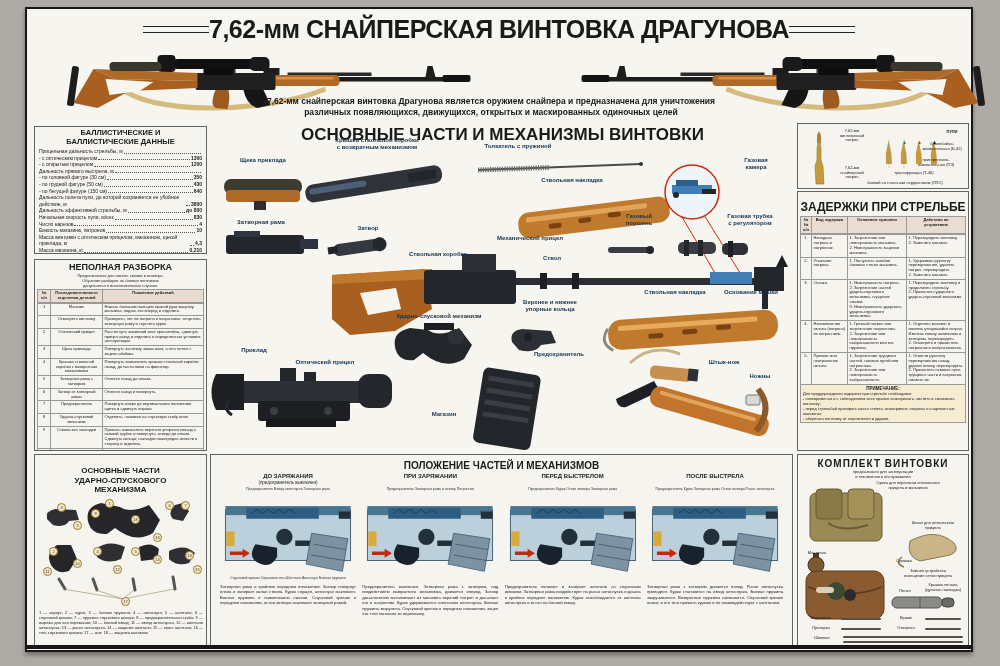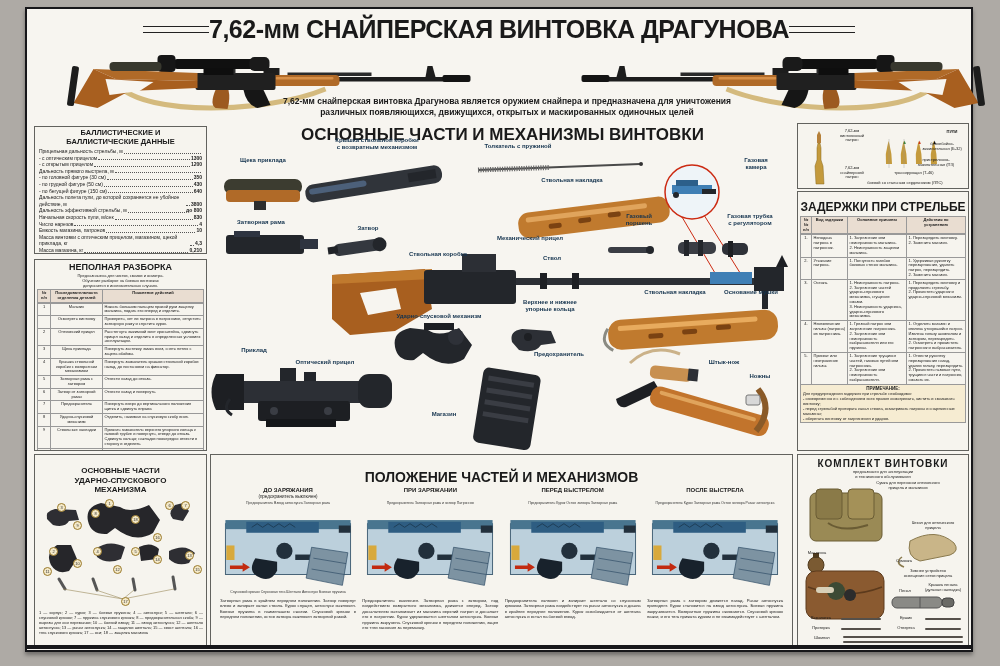--- a/index.html
+++ b/index.html
@@ -5,21 +5,21 @@
   html,body{margin:0;padding:0;width:1000px;height:666px;overflow:hidden;
     background:#aeaaa5;font-family:"Liberation Sans",sans-serif;color:#1a1a1a;}
   .abs{position:absolute;}
   #poster{position:absolute;left:25px;top:7px;width:948px;height:645px;
     background:#f7f5f0;border:2px solid #17171a;box-sizing:border-box;box-shadow:0 3px 4px rgba(0,0,0,.35);}
   #poster:after{content:"";position:absolute;left:0;right:0;bottom:1px;height:4px;background:#17171a;}
   
   .titlewrap{left:0;top:6px;width:944px;display:flex;align-items:center;justify-content:center;}
   .dline{width:66px;height:5px;border-top:1.5px solid #222;border-bottom:1.5px solid #222;}
   .maintitle{font-size:25px;font-weight:bold;letter-spacing:-0.5px;white-space:nowrap;}
-  .subtitle{left:180px;top:87px;width:600px;text-align:center;font-size:8.5px;font-weight:bold;line-height:11px;}
+  .subtitle{left:164px;top:87px;width:600px;text-align:center;font-size:8.5px;font-weight:bold;line-height:11px;}
   
   .box{border:1px solid #62625e;background:#f6f4ee;box-sizing:border-box;overflow:hidden;}
   .btitle{text-align:center;font-weight:bold;white-space:pre-line;}
   .pre{white-space:pre-line;}
   
   .brow{display:flex;align-items:flex-end;font-size:5px;line-height:6.6px;margin:0 2px;}
   .bl{flex:0 1 auto;}
   .bd{flex:1;border-bottom:1px dotted #555;margin:0 1px 1px 1px;min-width:4px;}
   .bv{font-weight:bold;}
   
@@ -547,21 +547,21 @@
     <span class="num" style="left:150px;top:96px">13</span>
     <span class="num" style="left:118px;top:100px">14</span>
     <span class="num" style="left:158px;top:110px">15</span>
     <span class="num" style="left:118px;top:78px">16</span>
     <span class="num" style="left:86px;top:142px">17</span>
     <span class="num" style="left:96px;top:60px">18</span>
     <div class="abs t4" style="left:4px;top:155px;width:164px;text-align:justify;">1 — корпус; 2 — курок; 3 — боевая пружина; 4 — автоспуск; 5 — шептало; 6 — спусковой крючок; 7 — пружина спускового крючка; 8 — предохранительная скоба; 9 — вырезы для оси перемычки; 10 — боевой взвод; 11 — взвод автоспуска; 12 — шептало автоспуска; 13 — рычаг автоспуска; 14 — защелки шептала; 15 — хвост шептала; 16 — тяга спускового крючка; 17 — оси; 18 — защелка магазина</div>
   </div>
 
   <div class="abs box" style="left:183px;top:445px;width:583px;height:192px;">
-    <div class="heading" style="font-size:14px;margin-top:14px;">ПОЛОЖЕНИЕ ЧАСТЕЙ И МЕХАНИЗМОВ</div>
+    <div class="heading" style="font-size:10px;margin-top:5px;">ПОЛОЖЕНИЕ ЧАСТЕЙ И МЕХАНИЗМОВ</div>
     <svg style="width:0;height:0;position:absolute" aria-hidden="true">
       <defs>
         <g id="cutaway">
           <rect x="1" y="14" width="138" height="56" fill="#bcd0dc" stroke="#3a586e" stroke-width="1"></rect>
           <rect x="1" y="10" width="138" height="10" fill="#49758f"></rect>
           <rect x="24" y="12" width="80" height="12" fill="#2e5d82"></rect>
           <path d="M30,18 l6,-4 l6,4 l6,-4 l6,4 l6,-4 l6,4 l6,-4 l6,4" stroke="#1d3a52" stroke-width="1" fill="none"></path>
           <circle cx="66" cy="44" r="9" fill="#22303c"></circle>
           <rect x="78" y="48" width="22" height="6" fill="#22303c"></rect>
           <path d="M34,52 q-10,16 6,22 q12,4 18,-8 l0,-10 z" fill="#18222c"></path>

